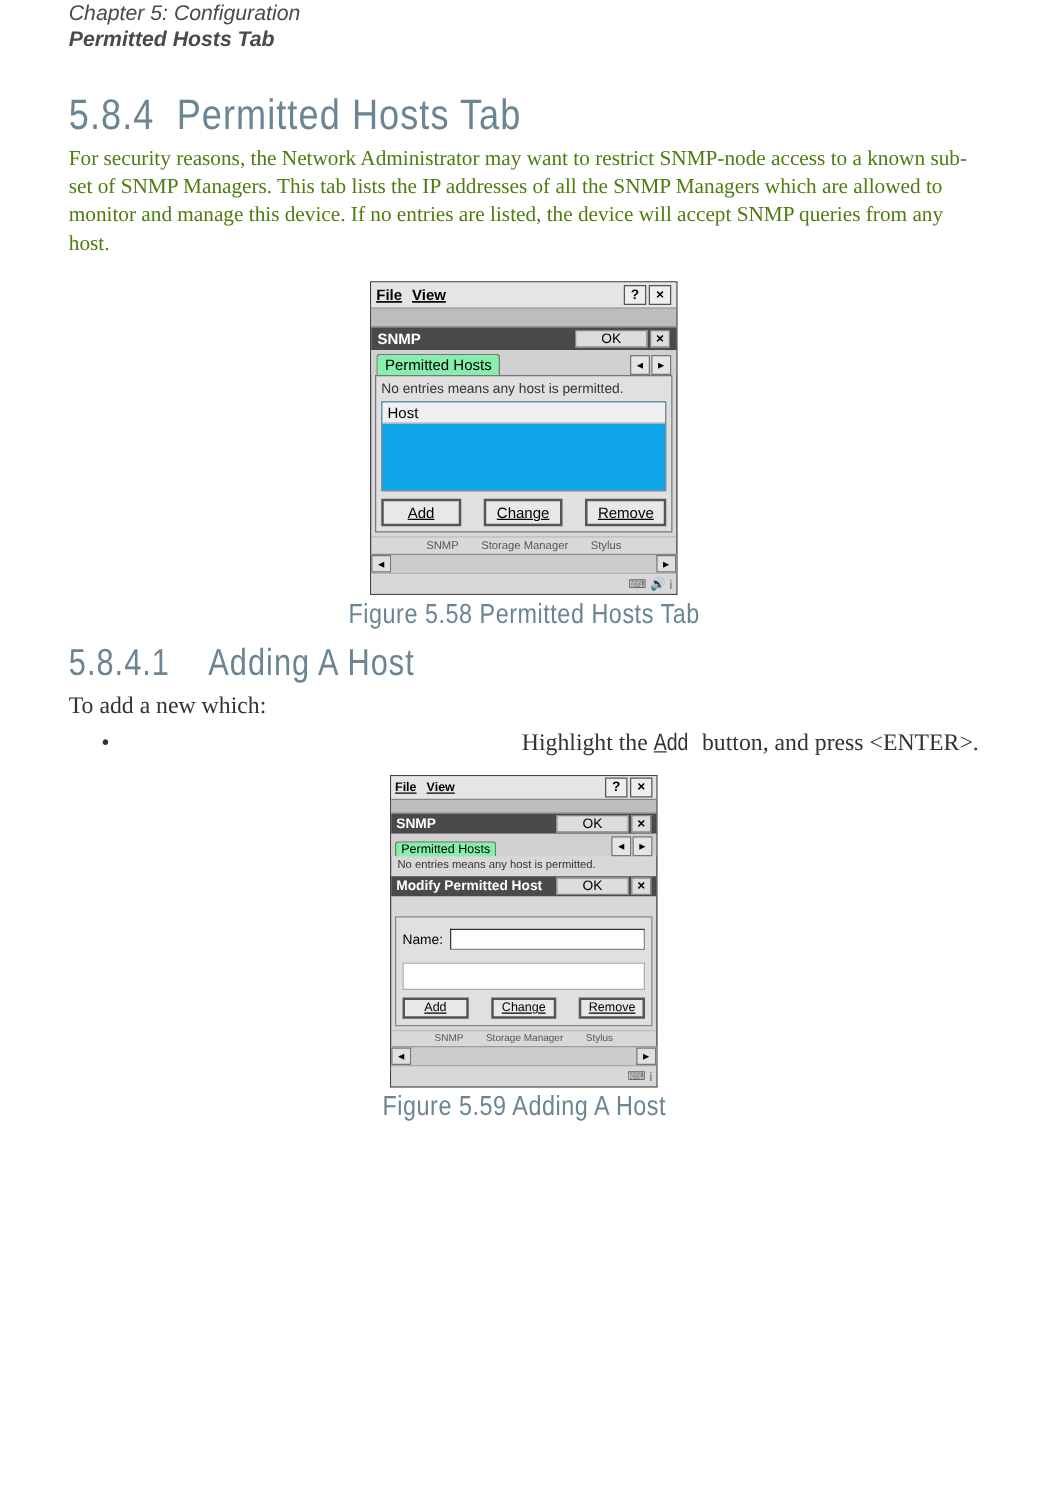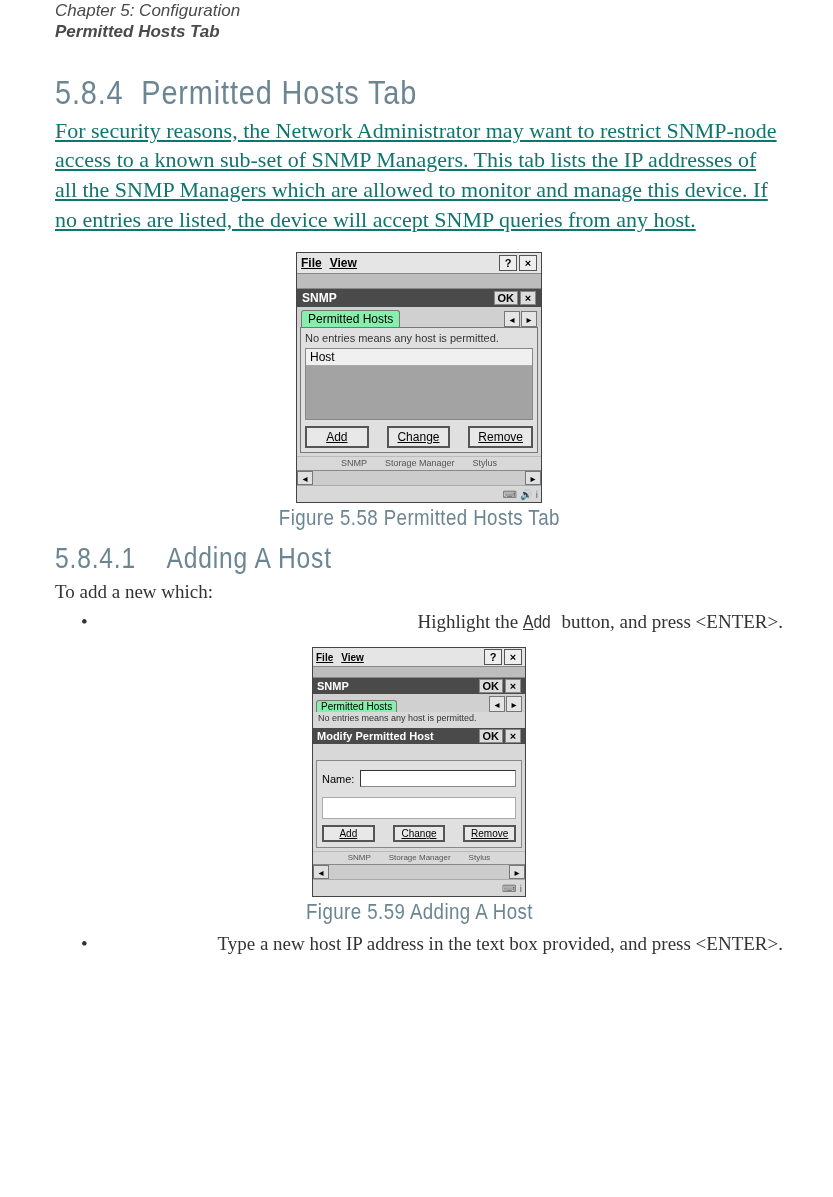--- a/index.html
+++ b/index.html
@@ -28,25 +28,24 @@
     font-weight: 300;
     font-stretch: condensed;
     transform: scaleX(0.85);
     transform-origin: left;
     font-size: 34px;
     color: #6b8593;
     letter-spacing: 1px;
     margin: 0 0 4px 0;
   }
   .body-text {
-    font-size: 22px;
+    font-size: 17px;
     line-height: 1.35;
-    color: #0f766e;
+    color: #4d7c0f;
     margin: 0 0 18px 0;
-    text-decoration: underline;
   }
   .figure-wrap {
     text-align: center;
     margin: 0 0 8px 0;
   }
   .figure-caption {
     font-family: Arial, sans-serif;
     font-weight: 300;
     font-stretch: condensed;
     transform: scaleX(0.85);
@@ -97,29 +96,29 @@
   .menubar .right { margin-left: auto; display: flex; gap: 2px; }
   .winbtn {
     width: 16px; height: 14px; border: 1px solid #555; background:#eee;
     display:flex; align-items:center; justify-content:center; font-size:11px; font-weight:bold;
   }
   .titlebar {
     background: #4a4a4a; color: #fff; font-weight: bold;
     padding: 2px 5px; display:flex; align-items:center;
   }
   .titlebar .right { margin-left:auto; display:flex; gap:2px; }
-  .okbox { background:#ddd; color:#000; border:1px solid #888; padding:0 3px; font-size:11px; font-weight:bold; }
+  .okbox { background:#ddd; color:#000; border:1px solid #888; padding:0 20px; font-size:11px; font-weight:normal; }
   .xbox { background:#ddd; color:#000; border:1px solid #888; width:14px; text-align:center; font-size:11px; font-weight:bold; }
   .tabrow { background:#d0d0d0; padding: 3px 4px 0 4px; display:flex; align-items:flex-end; }
   .tab { background:#86efac; border:1px solid #777; border-bottom:none; padding:1px 6px; font-size:12px; border-radius: 3px 3px 0 0; }
   .tabarrows { margin-left:auto; display:flex; gap:1px; }
   .tabarrow { width:14px; height:14px; border:1px solid #777; background:#e5e5e5; display:flex;align-items:center;justify-content:center; font-size:10px; }
   .panel { background:#e0e0e0; border:1px solid #777; margin:0 3px 3px 3px; padding:4px; }
   .hint { font-size:11px; color:#333; margin-bottom:4px; }
-  .hostbox { border:1px solid #888; background:#a3a3a3; height:70px; position:relative; }
+  .hostbox { border:1px solid #888; background:#0ea5e9; height:70px; position:relative; }
   .hostheader { border-bottom:1px solid #aaa; padding:1px 4px; font-size:12px; background:#f0f0f0; }
   .btnrow { display:flex; justify-content:space-around; margin-top:6px; gap:18px; }
   .btn { border:2px solid #555; background:#e8e8e8; padding:2px 8px; font-size:12px; flex:1; text-align:center; }
   .btn .u { text-decoration: underline; }
   .iconrow { display:flex; justify-content:center; gap:18px; padding:2px 0; font-size:9px; color:#555; border-top:1px solid #bbb; }
   .iconitem { text-align:center; line-height:1; }
   .hscroll { height:14px; background:#ddd; border-top:1px solid #888; display:flex; }
   .harrow { width:14px; border:1px solid #777; background:#e0e0e0; display:flex;align-items:center;justify-content:center;font-size:10px; }
   .htrack { flex:1; background:#ccc; }
   .tray { height:16px; background:#d8d8d8; border-top:1px solid #aaa; display:flex; justify-content:flex-end; align-items:center; padding:0 3px; gap:3px; color:#666; font-size:10px; }
@@ -283,17 +282,14 @@
         <div class="harrow">▸</div>
       </div>
       <div class="tray">
         <span>⌨</span>
         <span>ℹ</span>
       </div>
     </div>
     <div><span class="figure-caption">Figure 5.59 Adding A Host</span></div>
   </div>
 
-  <ul class="bullets">
-    <li>Type a new host IP address in the text box provided, and press &lt;ENTER&gt;.</li>
-  </ul>
 
 </div>
 
 </body></html>

